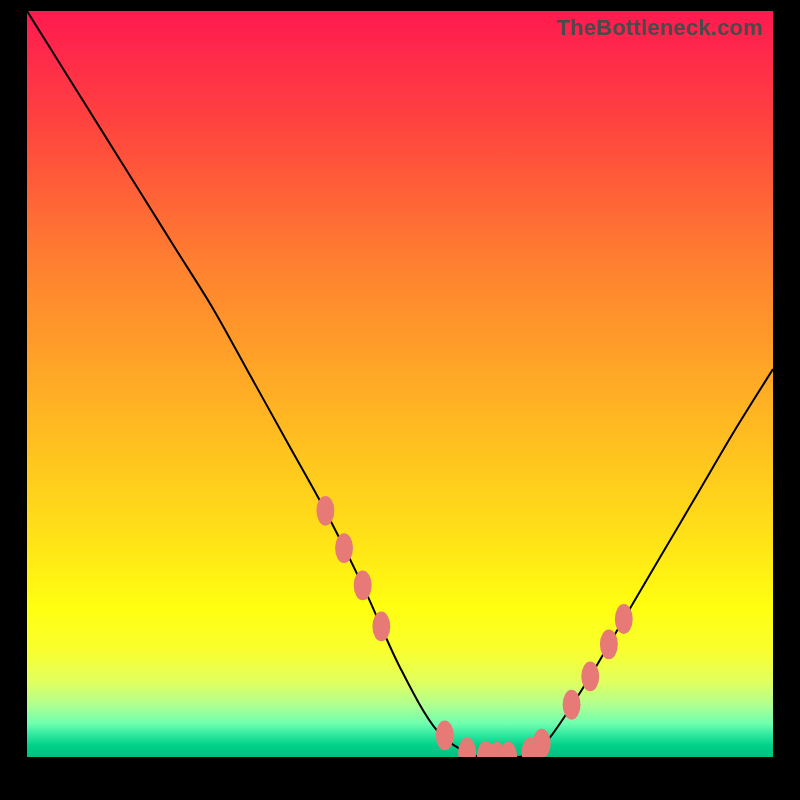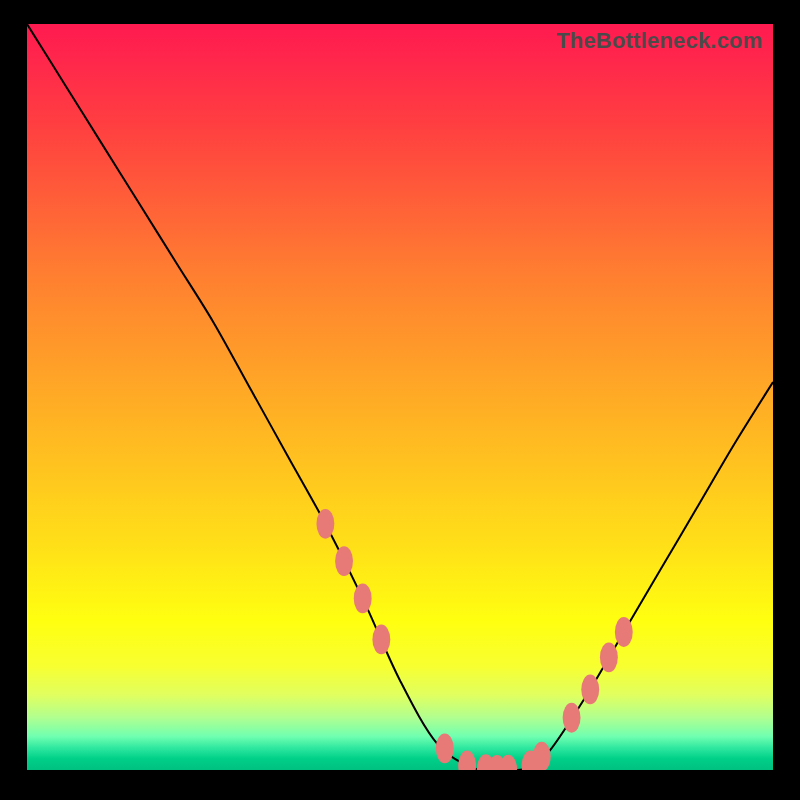--- a/index.html
+++ b/index.html
@@ -7,21 +7,21 @@
     padding: 0;
     width: 800px;
     height: 800px;
     background: #000;
     overflow: hidden;
     font-family: Arial, Helvetica, sans-serif;
   }
   .frame {
     position: absolute;
     left: 27px;
-    top: 24px;
+    top: 11px;
     width: 746px;
     height: 746px;
     background: linear-gradient(to bottom,
       #ff1a50 0%,
       #ff2a4a 6%,
       #ff4040 14%,
       #ff6038 24%,
       #ff8030 34%,
       #ffa028 46%,
       #ffc020 58%,

